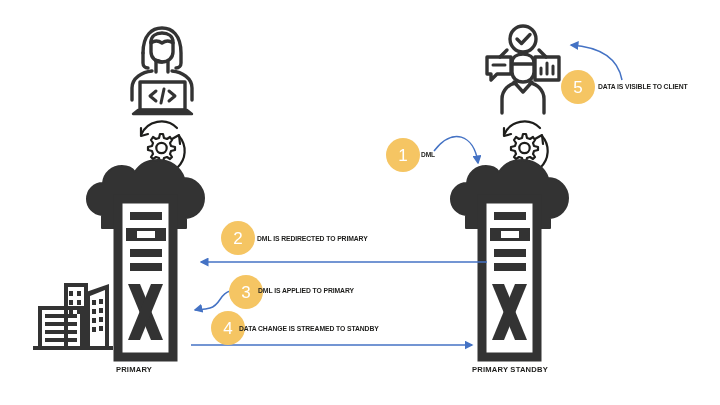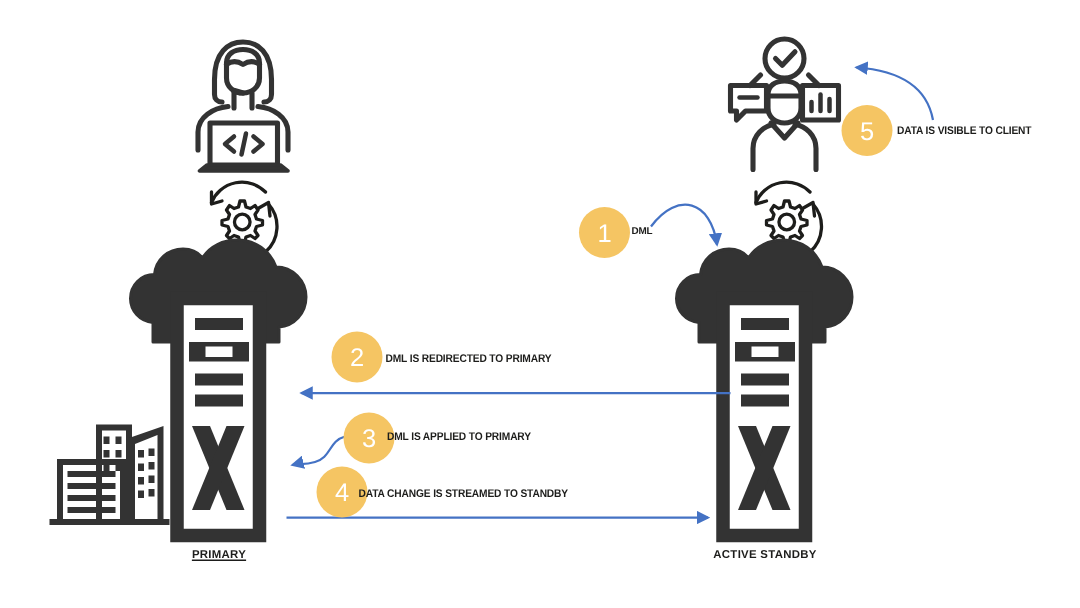--- a/index.html
+++ b/index.html
@@ -244,16 +244,16 @@
   <div class="badge" style="left:229px; top:275px;">3</div>
   <div class="badge" style="left:211px; top:311px;">4</div>
   <div class="badge" style="left:561px; top:70px;">5</div>
 
   <div class="dmllabel" style="left:421px; top:151px;">DML</div>
   <div class="steplabel" style="left:257px; top:234px;">DML IS REDIRECTED TO PRIMARY</div>
   <div class="steplabel" style="left:258px; top:286px;">DML IS APPLIED TO PRIMARY</div>
   <div class="steplabel" style="left:239px; top:324px;">DATA CHANGE IS STREAMED TO STANDBY</div>
   <div class="steplabel" style="left:598px; top:82px;">DATA IS VISIBLE TO CLIENT</div>
 
-  <div class="nodelabel" style="left:100px; top:365px; width:92px;text-decoration:underline;">PRIMARY</div>
-  <div class="nodelabel" style="left:458px; top:365px; width:104px;">ACTIVE STANDBY</div>
+  <div class="nodelabel" style="left:88px; top:365px; width:92px;">PRIMARY</div>
+  <div class="nodelabel" style="left:458px; top:365px; width:104px;">PRIMARY STANDBY</div>
 
 </div>
 
 </body></html>

